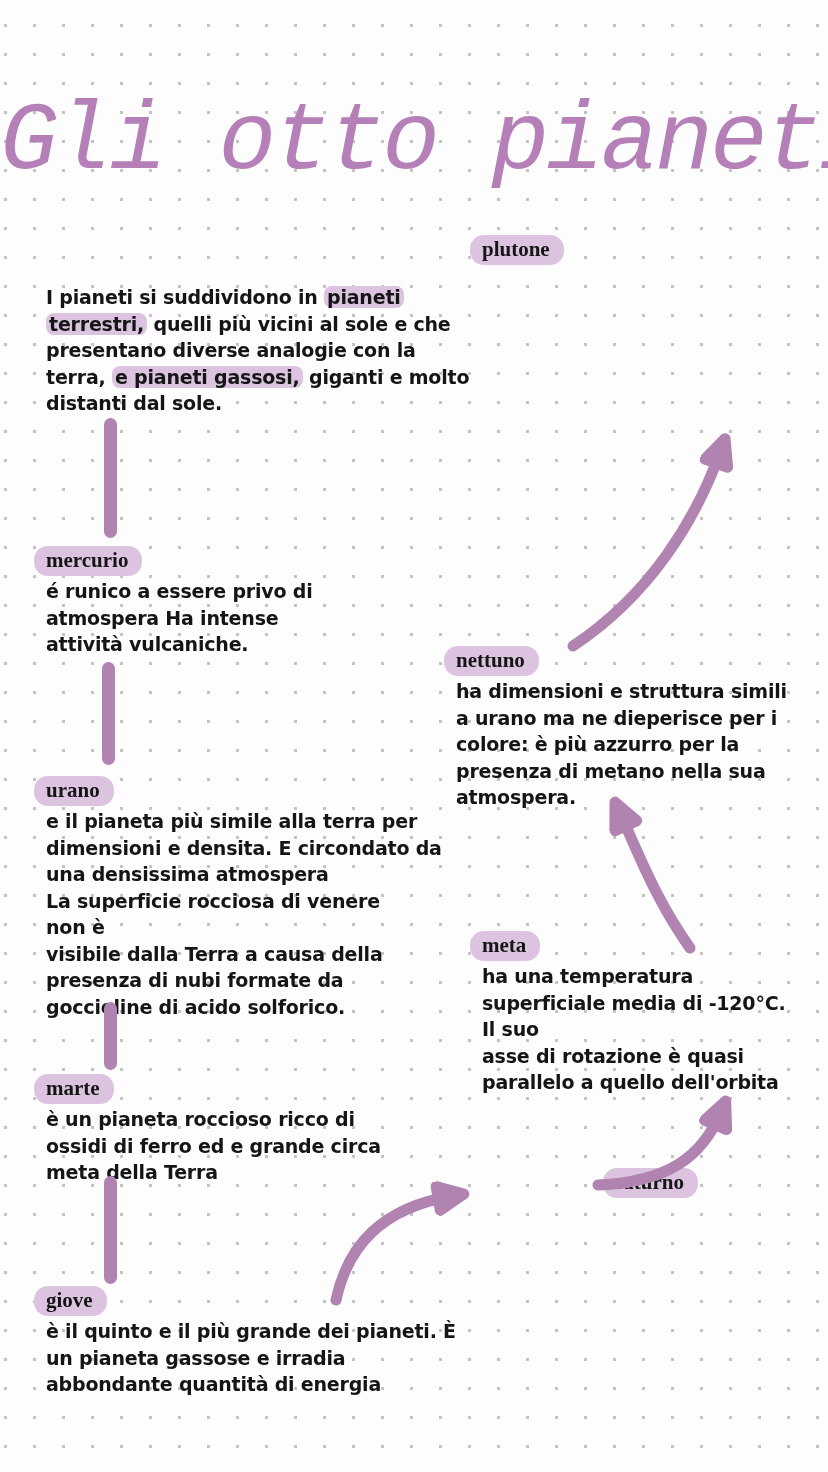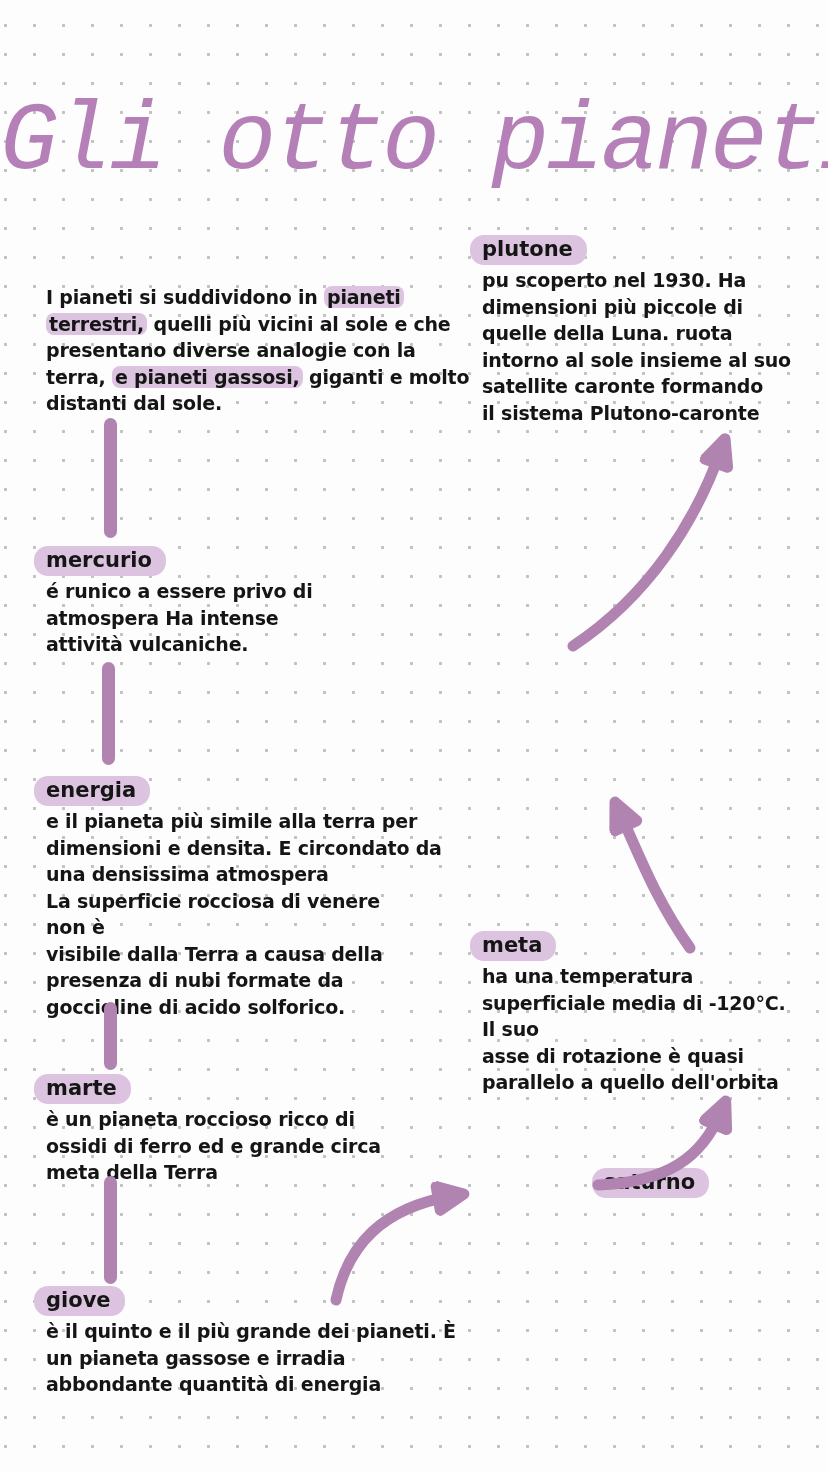--- a/index.html
+++ b/index.html
@@ -42,20 +42,21 @@
   .pill{
     display:inline-block;
     font-size:21px;
     font-weight:700;
     line-height:24px;
     padding:2px 14px 4px 12px;
     margin-left:-12px;
     margin-bottom:2px;
     border-radius:14px;
     background:var(--hl,#dcc4e0);
+    font-family:Liberation Serif, serif;
   }
   .hl{
     background:var(--hl,#dcc4e0);
     border-radius:8px;
     padding:0 3px;
     box-decoration-break:clone;
     -webkit-box-decoration-break:clone;
   }
   .vconn{
     position:absolute;
@@ -90,21 +91,21 @@
   </div>
 
   <div class="block" style="left:46px;top:546px;width:460px;">
     <span class="pill">mercurio</span>
     <div class="body">é runico a essere privo di
 atmospera Ha intense
 attività vulcaniche.</div>
   </div>
 
   <div class="block" style="left:46px;top:776px;width:480px;">
-    <span class="pill">energia</span>
+    <span class="pill">urano</span>
     <div class="body">e il pianeta più simile alla terra per
 dimensioni e densita. E circondato da
 una densissima atmospera
 La superficie rocciosa di venere
 non è
 visibile dalla Terra a causa della
 presenza di nubi formate da
 goccioline di acido solforico.</div>
   </div>
 
@@ -117,28 +118,30 @@
 
   <div class="block" style="left:46px;top:1074px;width:480px;">
     <span class="pill">marte</span>
     <div class="body">è un pianeta roccioso ricco di
 ossidi di ferro ed e grande circa
 meta della Terra</div>
   </div>
 
   <div class="block" style="left:482px;top:235px;width:345px;">
     <span class="pill">plutone</span>
-    <div class="body">pu scoperto nel 1930. Ha
-dimensioni più piccole di
-quelle della Luna. ruota
-intorno al sole insieme al suo
-satellite caronte formando
-il sistema Plutono-caronte</div>
   </div>
 
+  <div class="block" style="left:456px;top:646px;width:372px;">
+    <span class="pill">nettuno</span>
+    <div class="body">ha dimensioni e struttura simili
+a urano ma ne dieperisce per i
+colore: è più azzurro per la
+presenza di metano nella sua
+atmospera.</div>
+  </div>
 
   <div class="block" style="left:482px;top:931px;width:345px;">
     <span class="pill">meta</span>
     <div class="body">ha una temperatura
 superficiale media di -120°C.
 Il suo
 asse di rotazione è quasi
 parallelo a quello dell'orbita</div>
   </div>
 

